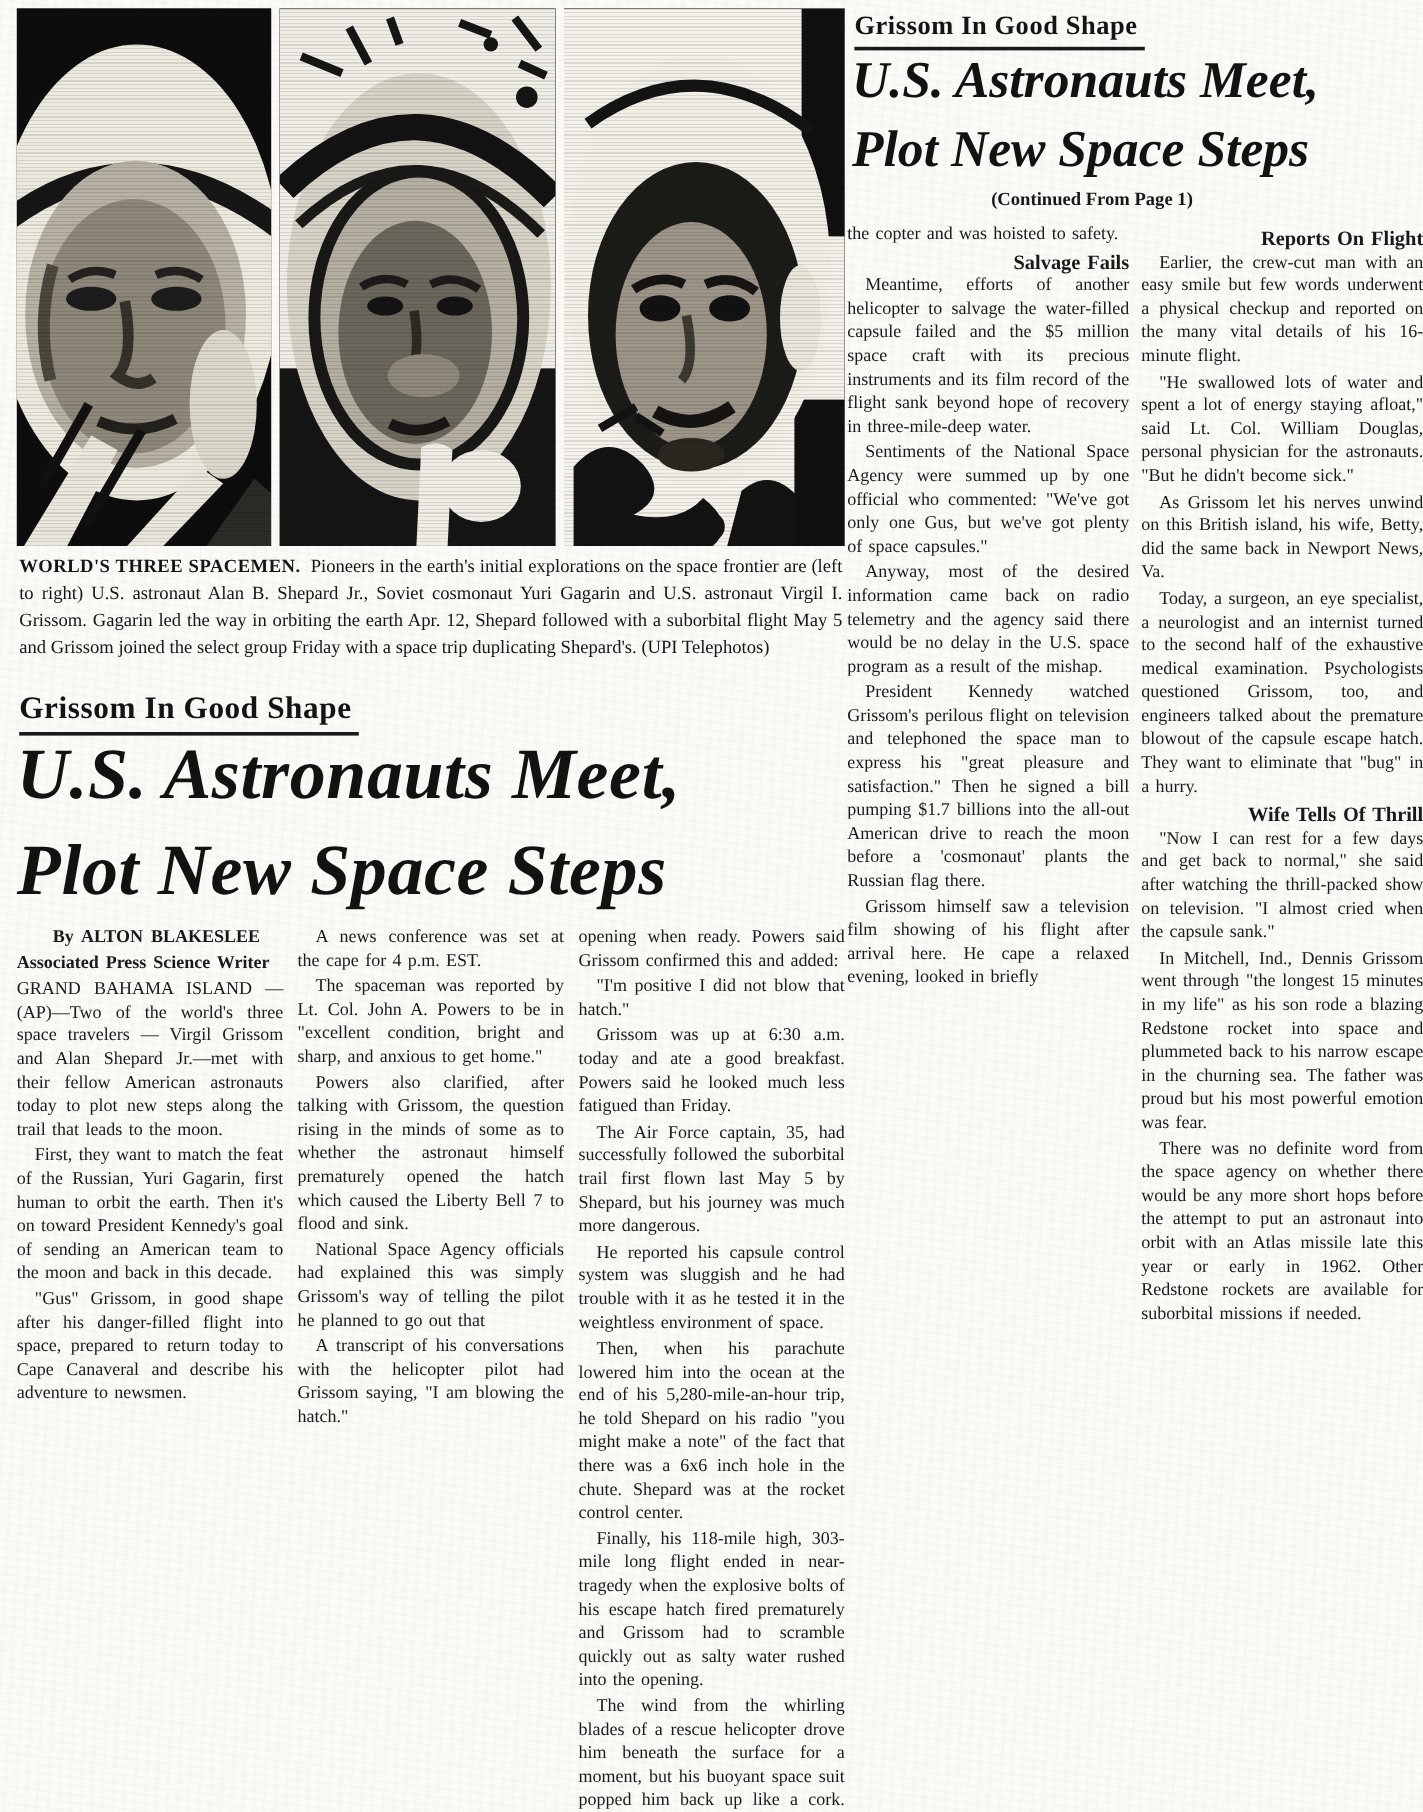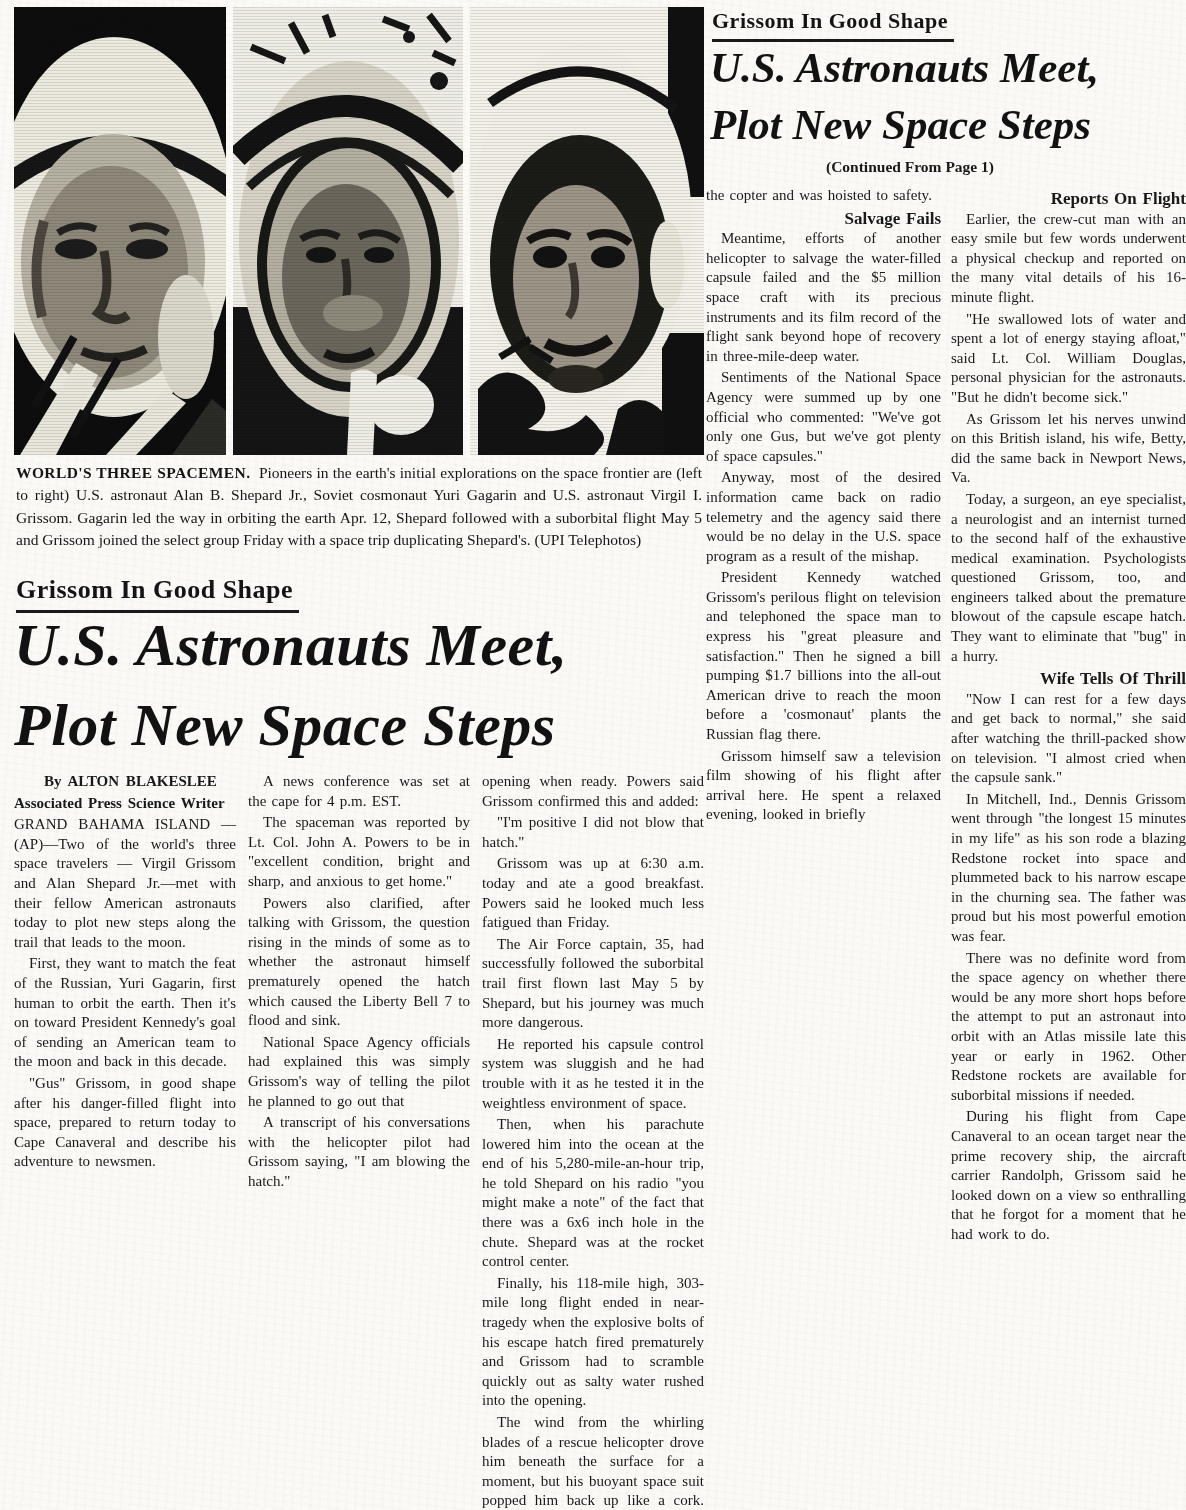--- a/index.html
+++ b/index.html
@@ -195,29 +195,28 @@
   <div class="continued">(Continued From Page 1)</div>
 
   <div class="cols cols-right">
     <div class="col">
         <p class="para cont">the copter and was hoisted to safety.</p>
         <p class="para subhead">Salvage Fails</p>
         <p class="para normal">Meantime, efforts of another helicopter to salvage the water-filled capsule failed and the $5 million space craft with its precious instruments and its film record of the flight sank beyond hope of recovery in three-mile-deep water.</p>
         <p class="para normal">Sentiments of the National Space Agency were summed up by one official who commented: "We've got only one Gus, but we've got plenty of space capsules."</p>
         <p class="para normal">Anyway, most of the desired information came back on radio telemetry and the agency said there would be no delay in the U.S. space program as a result of the mishap.</p>
         <p class="para normal">President Kennedy watched Grissom's perilous flight on television and telephoned the space man to express his "great pleasure and satisfaction." Then he signed a bill pumping $1.7 billions into the all-out American drive to reach the moon before a 'cosmonaut' plants the Russian flag there.</p>
-        <p class="para normal">Grissom himself saw a television film showing of his flight after arrival here. He spent a relaxed evening, looked in briefly</p>
+        <p class="para normal">Grissom himself saw a television film showing of his flight after arrival here. He cape a relaxed evening, looked in briefly</p>
       </div>
     <div class="col">
         <p class="para subhead">Reports On Flight</p>
         <p class="para normal">Earlier, the crew-cut man with an easy smile but few words underwent a physical checkup and reported on the many vital details of his 16-minute flight.</p>
         <p class="para normal">"He swallowed lots of water and spent a lot of energy staying afloat," said Lt. Col. William Douglas, personal physician for the astronauts. "But he didn't become sick."</p>
         <p class="para normal">As Grissom let his nerves unwind on this British island, his wife, Betty, did the same back in Newport News, Va.</p>
         <p class="para normal">Today, a surgeon, an eye specialist, a neurologist and an internist turned to the second half of the exhaustive medical examination. Psychologists questioned Grissom, too, and engineers talked about the premature blowout of the capsule escape hatch. They want to eliminate that "bug" in a hurry.</p>
         <p class="para subhead">Wife Tells Of Thrill</p>
         <p class="para normal">"Now I can rest for a few days and get back to normal," she said after watching the thrill-packed show on television. "I almost cried when the capsule sank."</p>
         <p class="para normal">In Mitchell, Ind., Dennis Grissom went through "the longest 15 minutes in my life" as his son rode a blazing Redstone rocket into space and plummeted back to his narrow escape in the churning sea. The father was proud but his most powerful emotion was fear.</p>
         <p class="para normal">There was no definite word from the space agency on whether there would be any more short hops before the attempt to put an astronaut into orbit with an Atlas missile late this year or early in 1962. Other Redstone rockets are available for suborbital missions if needed.</p>
-        <p class="para normal">During his flight from Cape Canaveral to an ocean target near the prime recovery ship, the aircraft carrier Randolph, Grissom said he looked down on a view so enthralling that he forgot for a moment that he had work to do.</p>
       </div>
   </div>
 
 </div>
 
 </body></html>

